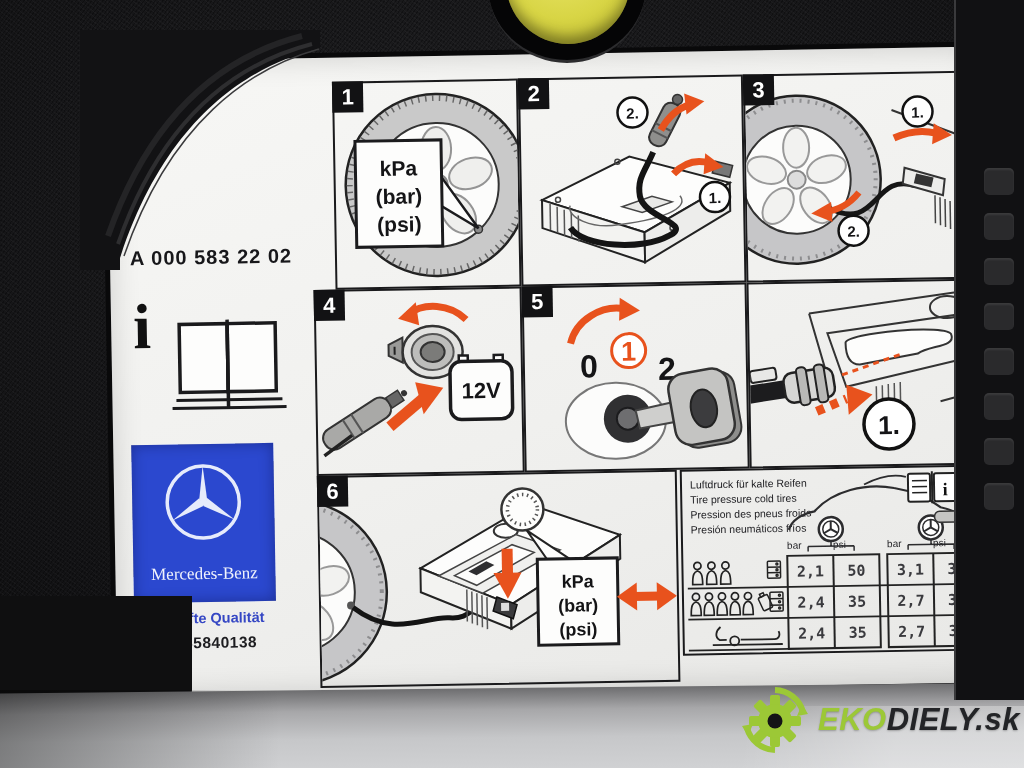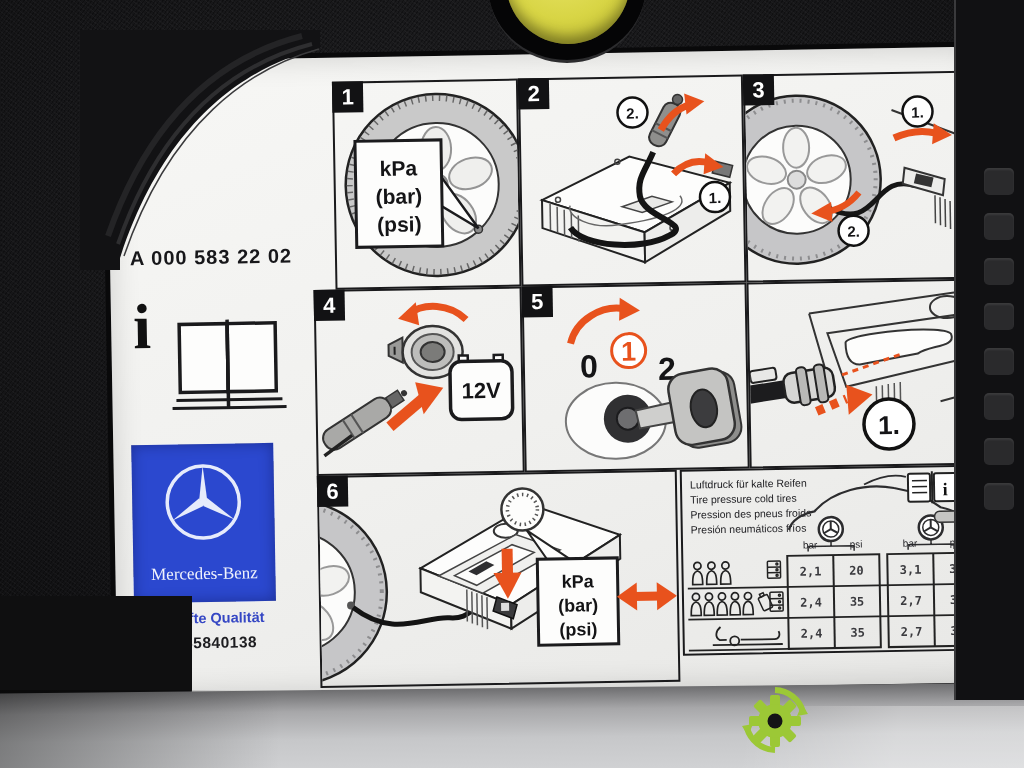--- a/index.html
+++ b/index.html
@@ -11,23 +11,23 @@
     repeating-linear-gradient(37deg, rgba(255,255,255,0.028) 0 1px, transparent 1px 4px),
     repeating-linear-gradient(-53deg, rgba(0,0,0,0.30) 0 1px, transparent 1px 3px);}
   #label{left:112px;top:54px;width:876px;height:636px;border-radius:30px;
          background:linear-gradient(160deg,#f7f7f5 0%,#f0f0ee 55%,#e8e8e6 100%);
          box-shadow:0 0 0 5px #09090a, inset 0 0 30px rgba(0,0,0,0.16);
          transform:rotate(-1deg);transform-origin:50% 50%;z-index:2;}
   .panel{position:absolute;border:2px solid #1a1a1c;box-sizing:border-box;}
   .badge{position:absolute;left:-2px;top:-2px;width:31px;height:31px;background:#121214;color:#fff;
          display:flex;align-items:center;justify-content:center;font-weight:bold;font-size:22px;}
   .svgt{font-family:"Liberation Sans",sans-serif;font-weight:bold;fill:#141416;}
-  .ph{position:absolute;width:46px;text-align:center;font-size:10px;color:#26262a;}
+  .ph{position:absolute;width:46px;font-size:10px;color:#26262a;}
   .pv{position:absolute;width:46px;height:31px;display:flex;align-items:center;justify-content:center;
-      font-family:"DejaVu Sans Mono",monospace;font-weight:700;font-size:12px;color:#3a3a3e;}
+      font-family:"DejaVu Sans Mono",monospace;font-weight:700;font-size:15px;color:#3a3a3e;}
   .ttl{font-size:10.5px;color:#202024;line-height:15px;white-space:nowrap;}
   #wm{left:738px;top:678px;width:300px;height:84px;z-index:10;display:flex;align-items:center;}
   #wm .txt{font-style:italic;font-weight:bold;font-size:31px;letter-spacing:0.5px;margin-left:6px;
            text-shadow:0 1px 2px rgba(0,0,0,0.25);}
 </style>
 </head>
 <body>
 
 <div id="stage">
   <div class="abs tex" style="left:0;top:0;width:1024px;height:768px;z-index:1;"></div>
@@ -405,21 +405,21 @@
         </g>
         <g transform="translate(28,152)" stroke="#222" stroke-width="1.8" fill="none">
           <path d="M8,4 C3,8 2,14 7,17 L14,17"></path>
           <circle cx="22" cy="18" r="4.5"></circle>
           <path d="M28,17 L62,17 C66,17 68,13 66,9"></path>
           <line x1="0" y1="22" x2="70" y2="22"></line>
         </g>
       </svg>
 
       <div class="pv" style="left:104px;top:86px;">2,1</div>
-      <div class="pv" style="left:150px;top:86px;">20</div>
+      <div class="pv" style="left:150px;top:86px;">50</div>
       <div class="pv" style="left:204px;top:86px;">3,1</div>
       <div class="pv" style="left:250px;top:86px;">32</div>
       <div class="pv" style="left:104px;top:117px;">2,4</div>
       <div class="pv" style="left:150px;top:117px;">35</div>
       <div class="pv" style="left:204px;top:117px;">2,7</div>
       <div class="pv" style="left:250px;top:117px;">39</div>
       <div class="pv" style="left:104px;top:148px;">2,4</div>
       <div class="pv" style="left:150px;top:148px;">35</div>
       <div class="pv" style="left:204px;top:148px;">2,7</div>
       <div class="pv" style="left:250px;top:148px;">39</div>
@@ -473,14 +473,17 @@
         <g transform="rotate(270)">
             <rect x="-5" y="-26" width="10" height="12" rx="2"></rect>
           </g>
         <g transform="rotate(315)">
             <rect x="-5" y="-26" width="10" height="12" rx="2"></rect>
           </g>
         <circle r="17"></circle>
         <circle r="7.5" fill="#141416"></circle>
       </g>
     </svg>
+    <div class="txt">
+      <span style="color:#9cc836;">EKO</span><span style="color:#232427;">DIELY.sk</span>
+    </div>
   </div>
 </div>
 
 </body></html>

